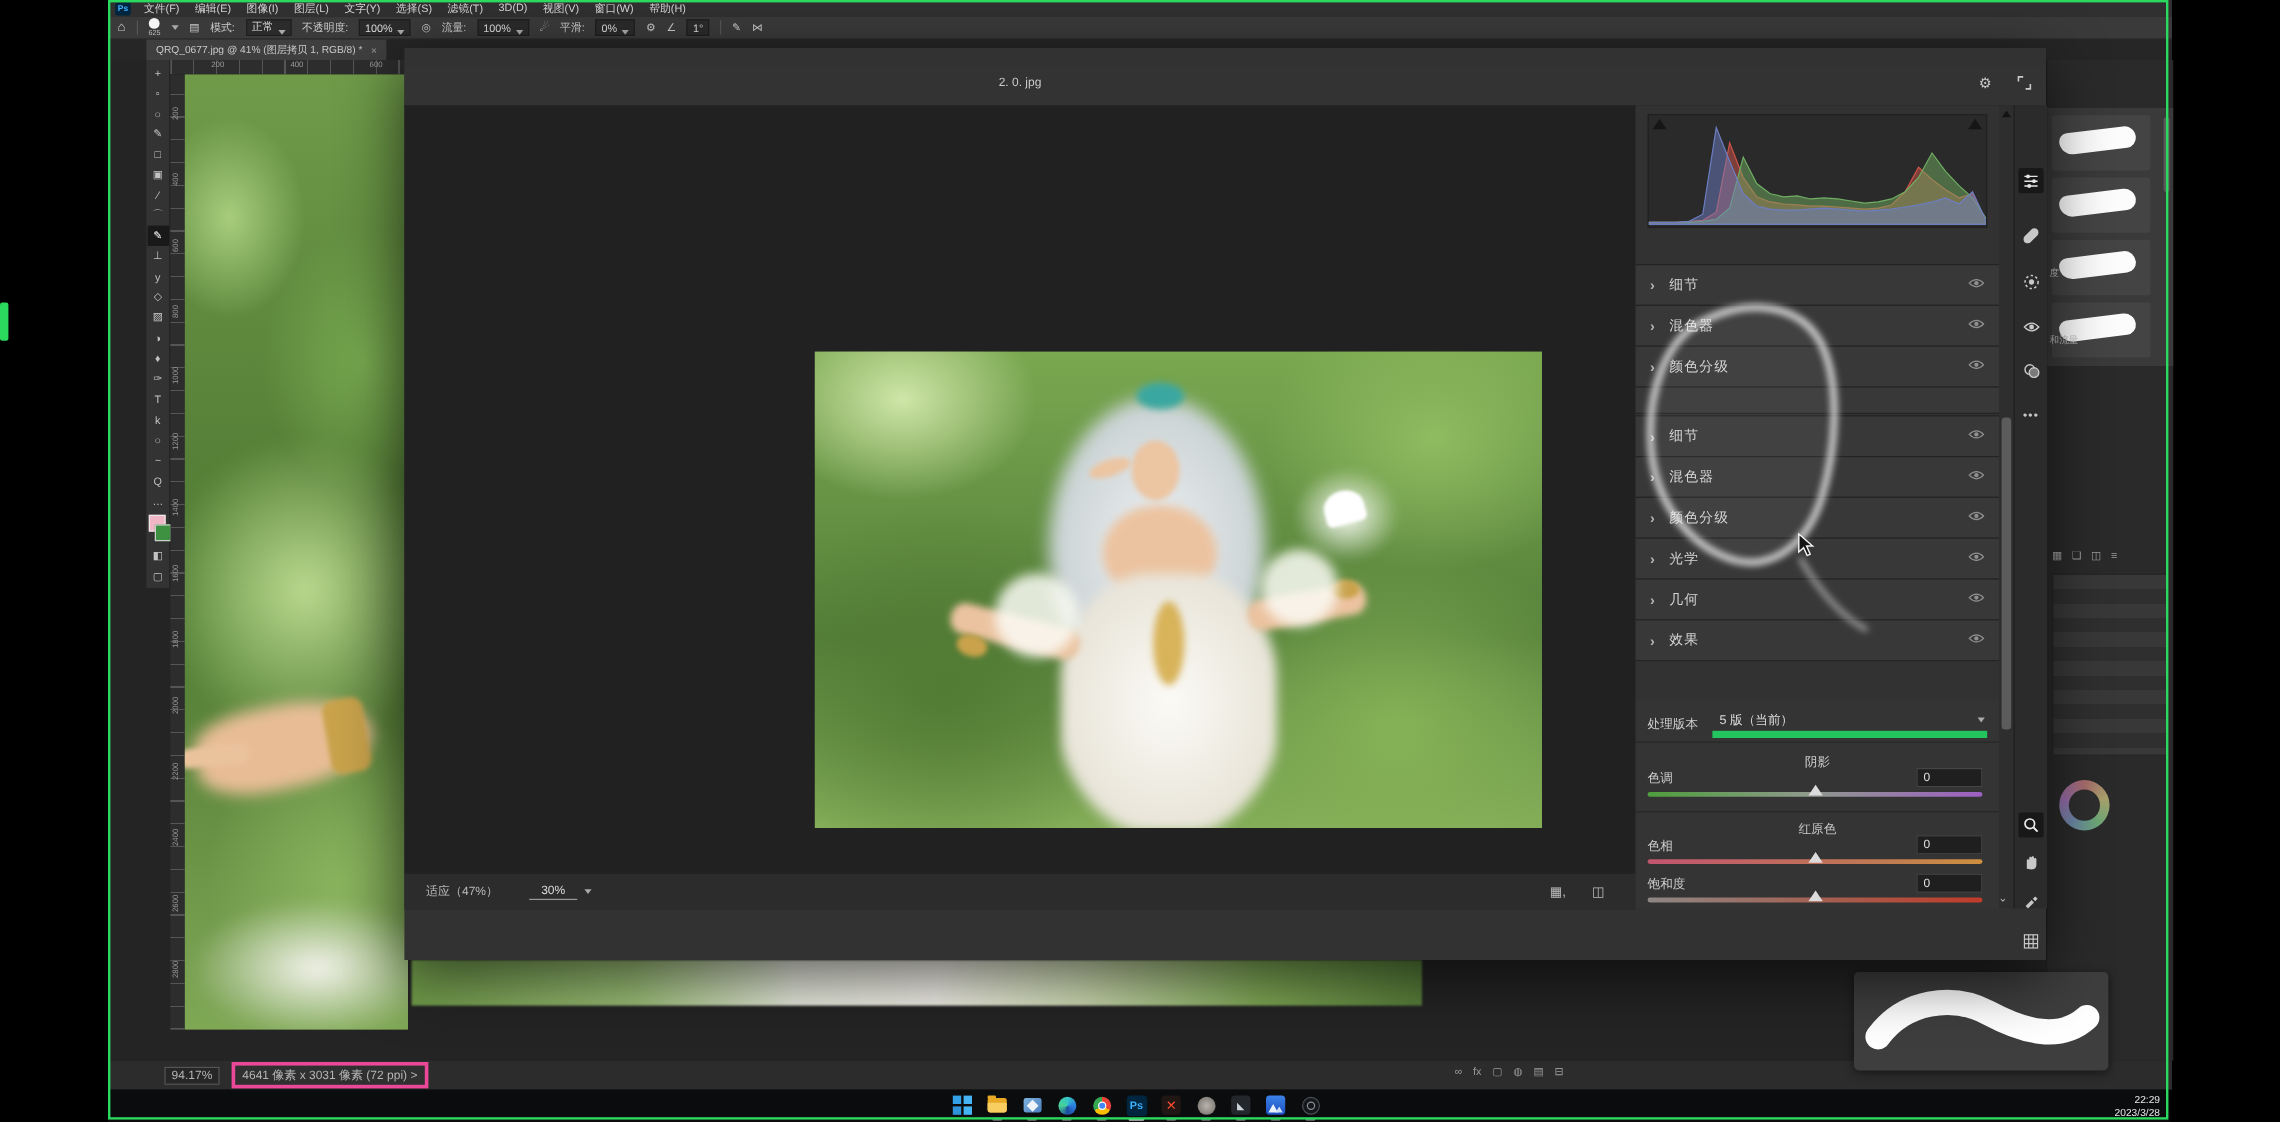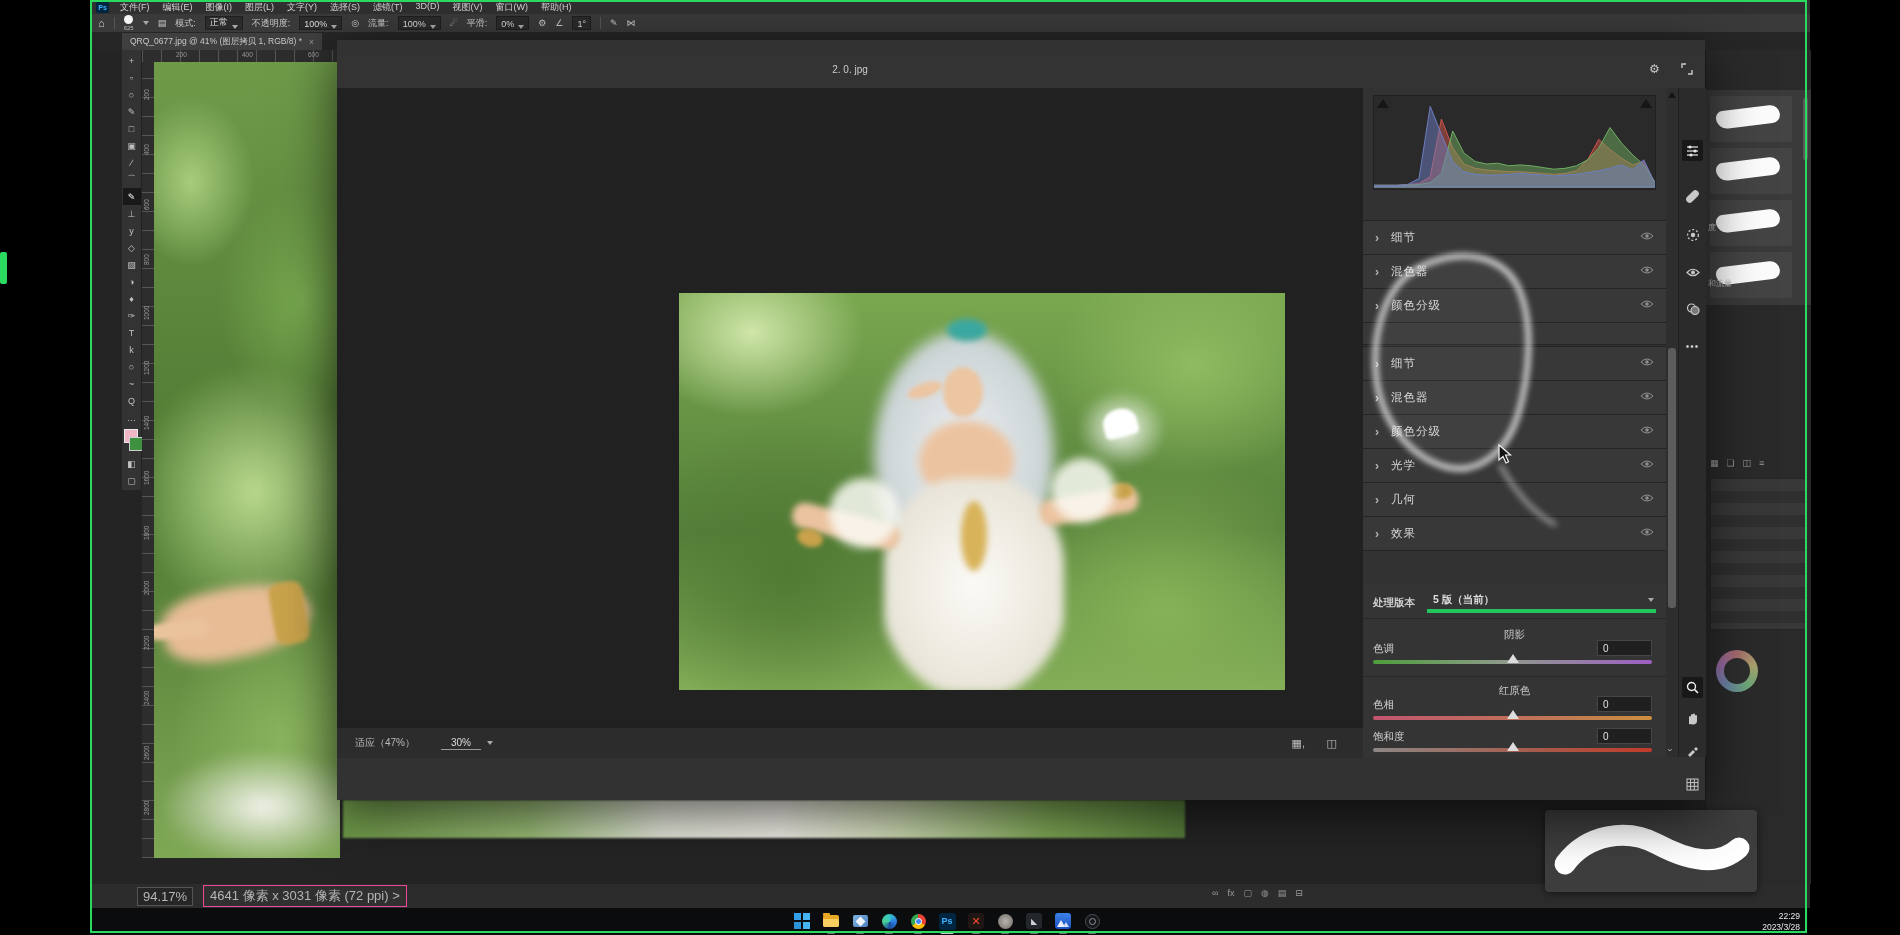--- a/index.html
+++ b/index.html
@@ -43,23 +43,23 @@
     background:
       radial-gradient(90px 120px at 20% 15%, #a7cd7c, transparent 70%),
       radial-gradient(120px 160px at 80% 30%, #77a84f, transparent 70%),
       radial-gradient(140px 180px at 30% 55%, #5c8b3c, transparent 75%),
       radial-gradient(160px 200px at 70% 85%, #8ab45e, transparent 70%),
       linear-gradient(180deg,#6f9b49,#4d7631 55%,#7fa855);}
   .blur-blob{position:absolute;filter:blur(6px);}
   .canvas-bottom{left:253px;top:800px;width:842px;height:38px;overflow:hidden;filter:blur(1px);
     background:linear-gradient(90deg,#6f9b49 0%,#9cbf77 22%,#e9ecdf 38%,#f4f2ea 52%,#cfdcb4 66%,#7fa855 84%,#577e3a 100%);}
   .statusbar{left:0;top:884px;width:1720px;height:24px;background:#2c2c2c;display:flex;align-items:center;
-             font-size:13px;color:#b5b5b5;}
+             font-size:10px;color:#b5b5b5;}
   .status-zoom{margin-left:47px;border:1px solid #555;padding:1px 5px;background:#262626;}
-  .status-info{margin-left:10px;border:1px solid #ec4899;padding:1px 6px;background:#303030;}
+  .status-info{margin-left:10px;border:3px solid #ec4899;padding:1px 6px;background:#303030;}
   
   .right-dock{left:1615px;top:50px;width:105px;height:834px;background:#2a2a2a;border-left:1px solid #1f1f1f;}
   .brush-panel{position:absolute;left:0;top:40px;width:105px;height:215px;background:#3a3a3a;}
   .brush-row{position:absolute;left:4px;width:82px;height:46px;background:#444;border-radius:2px;}
   .brush-stroke{position:absolute;left:6px;top:12px;width:64px;height:18px;background:#fcfcfc;
                 border-radius:10px 14px 12px 16px;transform:rotate(-7deg);}
   .brush-label{position:absolute;font-size:8px;color:#bdbdbd;}
   .dock-scroll{position:absolute;right:3px;top:8px;width:5px;height:62px;background:#5a5a5a;border-radius:2px;}
   .dock-iconrow{position:absolute;left:4px;top:408px;display:flex;gap:8px;font-size:9px;color:#9f9f9f;}
   .info-strip{position:absolute;left:4px;top:428px;width:94px;height:150px;
@@ -91,22 +91,22 @@
   .acr-panel{left:1026px;top:48px;width:303px;height:669px;background:#323232;overflow:hidden;}
   .hist{position:absolute;left:10px;top:7px;width:283px;height:95px;background:#2a2a2a;border:1px solid #202020;box-sizing:border-box;}
   .cr-row{position:absolute;left:0;width:303px;height:33px;background:#383838;border-top:1px solid #242424;border-bottom:1px solid #242424;
           display:flex;align-items:center;font-size:11.5px;color:#d6d6d6;}
   .cr-row .chev{margin-left:12px;font-weight:bold;color:#b5b5b5;font-size:12px;}
   .cr-row .lbl{margin-left:12px;letter-spacing:1px;}
   .cr-row .eye{position:absolute;right:12px;top:10px;color:#8f8f8f;}
   .cr-row .eye.bright{color:#e9e9e9;}
   .chev-down{display:inline-block;transform:rotate(90deg);}
   .calib-body{position:absolute;left:0;top:496px;width:303px;height:173px;background:#343434;font-size:10.5px;color:#cfcfcf;}
-  .pv-row{position:absolute;left:10px;top:9px;right:10px;display:flex;align-items:center;font-weight:bold;}
-  .pv-select{margin-left:12px;flex:1;border-bottom:4px solid #22c55e;display:flex;justify-content:space-between;
+  .pv-row{position:absolute;left:10px;top:9px;right:10px;display:flex;align-items:center;}
+  .pv-select{margin-left:12px;flex:1;border-bottom:6px solid #22c55e;display:flex;justify-content:space-between;
              align-items:center;padding:0 2px 2px 6px;color:#ddd;}
   .hsep{position:absolute;left:0;right:0;height:1px;background:#272727;}
   .grp-header{position:absolute;left:0;width:303px;text-align:center;color:#c9c9c9;}
   .sl-label{position:absolute;left:10px;color:#cfcfcf;}
   .valbox{position:absolute;right:14px;width:48px;height:14px;background:#1f1f1f;border:1px solid #454545;
           color:#e2e2e2;font-size:10px;display:flex;align-items:center;padding-left:5px;}
   .track{position:absolute;left:10px;right:14px;height:4px;border-radius:2px;}
   .thumb{position:absolute;left:calc(50% - 6px);top:-6px;width:0;height:0;
          border-left:6px solid transparent;border-right:6px solid transparent;border-bottom:9px solid #dcdcdc;}
   .tr-tint{background:linear-gradient(90deg,#4e9e3c,#8f9a8c 48%,#9d5fc3);}

